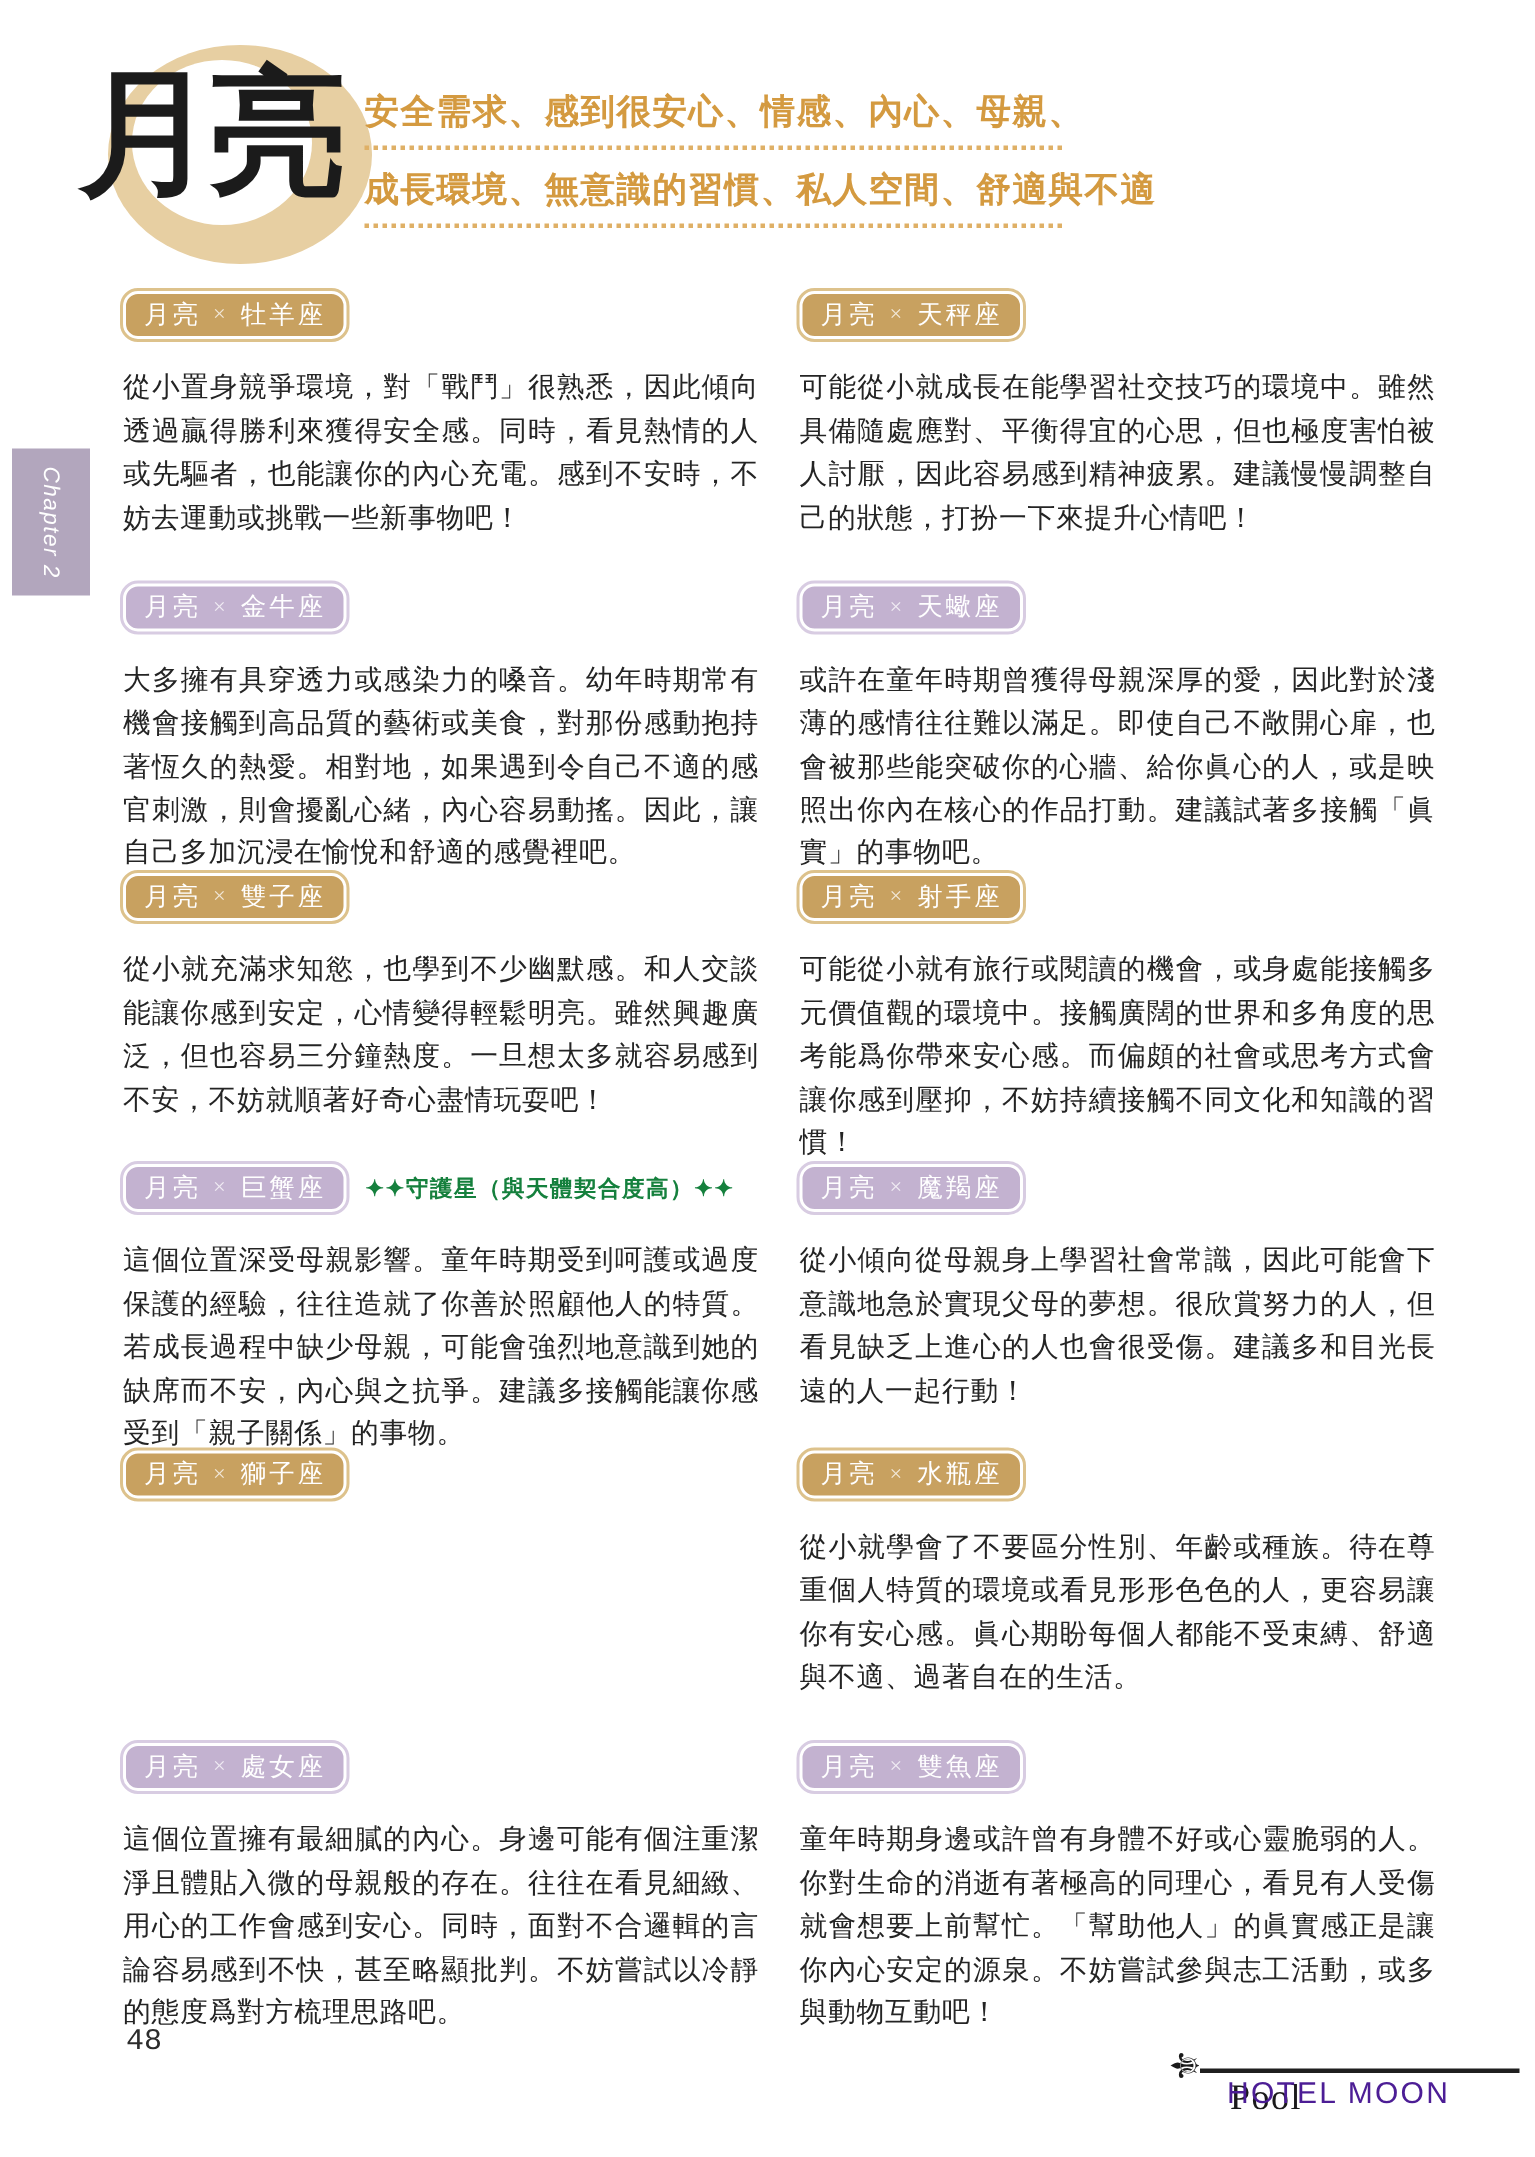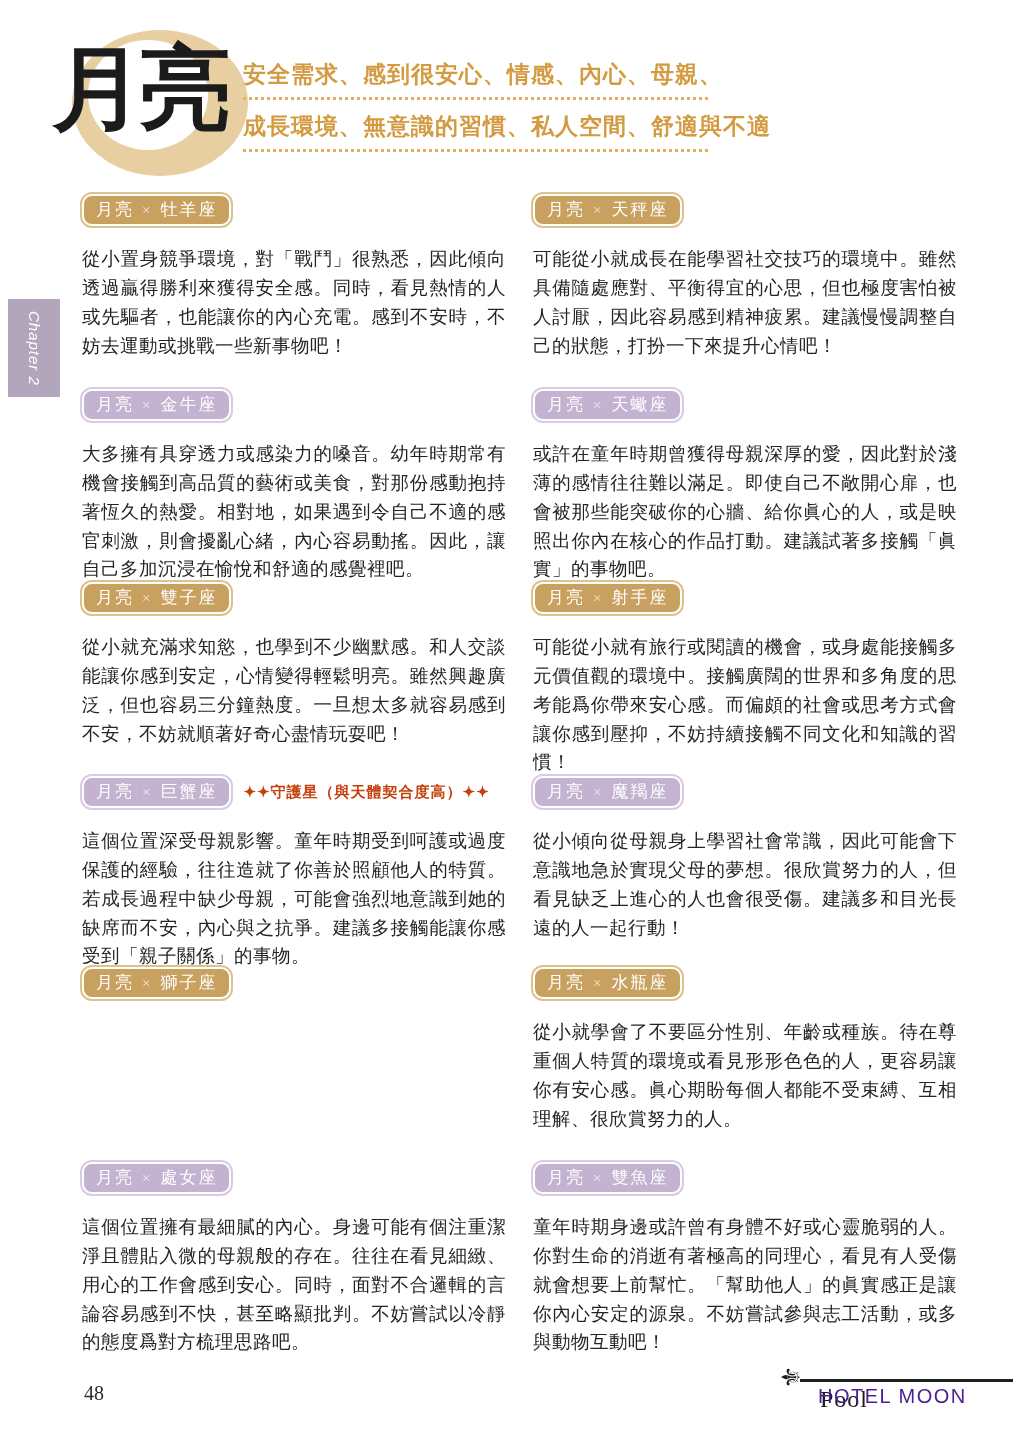--- a/index.html
+++ b/index.html
@@ -53,32 +53,31 @@
   .badge{
     display:inline-flex;align-items:center;gap:8px;
     padding:4px 12px;border-radius:10px;border:2px solid #ffffff;
     color:#ffffff;font-size:17px;letter-spacing:2px;line-height:1.2;
     white-space:nowrap;
   }
   .badge .sep{opacity:.75;font-size:15px;}
   .badge.gold{background:#c8a160;outline:2px solid #ddc28c;}
   .badge.purple{background:#c3b2d0;outline:2px solid #d8cce2;}
   .ruler-note{
-    color:#c2410c;font-size:15px;font-weight:700;margin-left:12px;
+    color:#15803d;font-size:15px;font-weight:700;margin-left:12px;
     letter-spacing:1px;white-space:nowrap;
   }
   .section p{
     margin:19px 0 0 0;font-size:18.5px;line-height:28.7px;color:#242424;
     text-align:justify;letter-spacing:.5px;
   }
   
   .page-number{
     position:absolute;left:84px;top:1350px;font-size:20px;color:#2c2c2c;
-    font-family:Liberation Serif, serif;
-    margin-top:32px;
+    font-family:Liberation Mono, monospace;
   }
   .brand-rule{
     position:absolute;left:800px;top:1379px;width:213px;height:2.5px;
     background:#1f1f1f;
   }
   .fleur-icon{
     position:absolute;left:780px;top:1364px;font-size:26px;color:#1a1a1a;
     transform:rotate(-90deg);line-height:1;
   }
   .brand-name{
@@ -222,21 +221,21 @@
   </div>
 
   <div class="section">
     <div class="badge-row">
       <span class="badge gold">
         <span>月亮</span>
         <span class="sep">×</span>
         <span>水瓶座</span>
       </span>
     </div>
-    <p>從小就學會了不要區分性別、年齡或種族。待在尊重個人特質的環境或看見形形色色的人，更容易讓你有安心感。眞心期盼每個人都能不受束縛、互相理解、很欣賞努力的人。</p>
+    <p>從小就學會了不要區分性別、年齡或種族。待在尊重個人特質的環境或看見形形色色的人，更容易讓你有安心感。眞心期盼每個人都能不受束縛、舒適與不適、過著自在的生活。</p>
   </div>
 
   <div class="section">
     <div class="badge-row">
       <span class="badge purple">
         <span>月亮</span>
         <span class="sep">×</span>
         <span>雙魚座</span>
       </span>
     </div>

